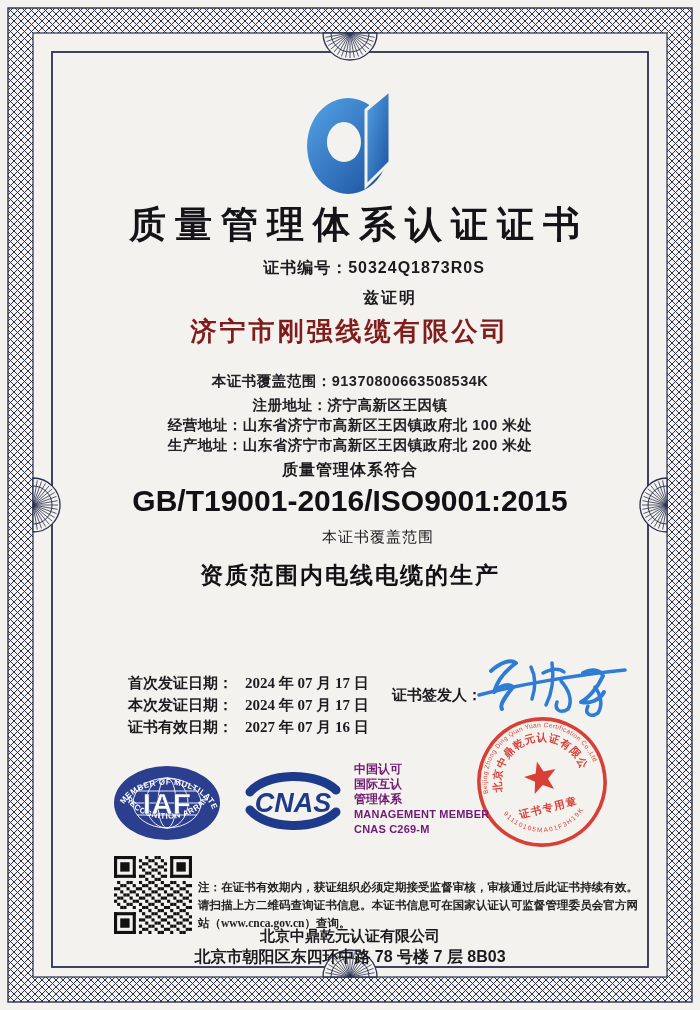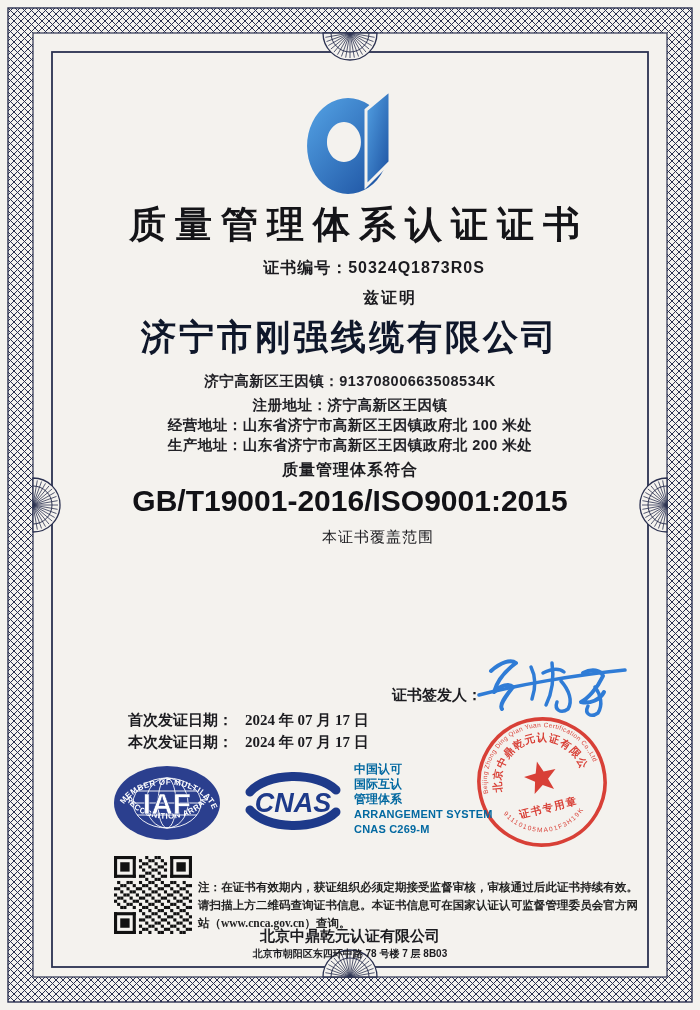--- a/index.html
+++ b/index.html
@@ -5,34 +5,34 @@
   html,body{margin:0;padding:0;}
   body{width:700px;height:1010px;background:#e9e7e3;font-family:"Liberation Sans","DejaVu Sans",sans-serif;}
   #page{position:relative;width:700px;height:1010px;background:#f4f2ee;overflow:hidden;}
   .abs{position:absolute;}
   .ctr{left:0;width:700px;text-align:center;}
   .ink{color:#1b1b1f;}
   #border-svg{position:absolute;left:0;top:0;pointer-events:none;}
   .title{font-size:37px;font-weight:700;letter-spacing:9px;padding-left:9px;color:#141418;}
   .certno{font-size:16px;font-weight:600;letter-spacing:1px;padding-left:24px;}
   .hereby{font-size:16px;font-weight:700;letter-spacing:2px;padding-left:40px;}
-  .company{font-size:35px;font-weight:600;letter-spacing:3px;color:#0f172a;}
+  .company{font-size:26px;font-weight:600;letter-spacing:3px;color:#7f1d1d;}
   .meta{font-size:14.5px;font-weight:600;letter-spacing:0.5px;color:#212126;}
   .conform{font-size:16px;font-weight:600;letter-spacing:1px;}
   .standard{font-size:30px;font-weight:800;color:#121216;}
   .scopelabel{font-size:15px;font-weight:400;letter-spacing:1px;padding-left:28px;}
   .scope{font-size:23px;font-weight:800;letter-spacing:2px;color:#121216;}
   .daterow{font-size:15px;font-weight:700;line-height:22px;white-space:nowrap;color:#1c1c20;font-family:"Liberation Serif","DejaVu Serif",serif;}
   .daterow .dval{margin-left:12px;font-weight:700;}
   .issuer{font-size:15px;font-weight:700;font-family:"Liberation Serif","DejaVu Serif",serif;color:#1c1c20;}
-  .cnas-lines{font-size:12px;font-weight:700;line-height:15px;color:#0369a1;}
+  .cnas-lines{font-size:12px;font-weight:700;line-height:15px;color:#701a75;}
   .cnas-lines .en{font-size:11px;letter-spacing:0.2px;}
   .note{font-size:11.5px;font-weight:600;line-height:18px;text-align:justify;color:#222;font-family:"Liberation Serif","DejaVu Serif",serif;}
   .footer-org{font-size:15px;font-weight:700;color:#1b1b1f;}
-  .footer-addr{font-size:10px;font-weight:600;color:#1b1b1f;}
+  .footer-addr{font-size:16px;font-weight:600;color:#1b1b1f;}
 </style>
 </head>
 <body>
 
 <div id="page">
 
   <svg id="border-svg" width="700" height="1010">
     <defs>
       <pattern id="xh" width="7" height="7" patternUnits="userSpaceOnUse">
         <path d="M0,0 L7,7 M7,0 L0,7" stroke="#2b3150" stroke-width="1" fill="none"></path>
@@ -142,35 +142,39 @@
   <div class="abs ctr title" style="top:200px;">质量管理体系认证证书</div>
 
   <div class="abs ctr certno ink" style="top:258px;">
     <span>证书编号：</span><span>50324Q1873R0S</span>
   </div>
 
   <div class="abs ctr hereby ink" style="top:288px;">兹证明</div>
 
   <div class="abs ctr company" style="top:314px;">济宁市刚强线缆有限公司</div>
 
-  <div class="abs ctr meta" style="top:372px;">济宁高新区王因镇：91370800663508534K</div>
+  <div class="abs ctr meta" style="top:372px;">本证书覆盖范围：91370800663508534K</div>
   <div class="abs ctr meta" style="top:396px;">注册地址：济宁高新区王因镇</div>
   <div class="abs ctr meta" style="top:416px;">经营地址：山东省济宁市高新区王因镇政府北 100 米处</div>
   <div class="abs ctr meta" style="top:436px;">生产地址：山东省济宁市高新区王因镇政府北 200 米处</div>
 
   <div class="abs ctr conform ink" style="top:460px;">质量管理体系符合</div>
   <div class="abs ctr standard" style="top:484px;">GB/T19001-2016/ISO9001:2015</div>
   <div class="abs ctr scopelabel ink" style="top:528px;">本证书覆盖范围</div>
-
-  <div class="abs" style="left:128px;top:672px;margin-top:37px;">
+  <div class="abs ctr scope" style="top:560px;">资质范围内电线电缆的生产</div>
+
+  <div class="abs" style="left:128px;top:672px;">
     <div class="daterow">
       <span>首次发证日期：</span><span class="dval">2024 年 07 月 17 日</span>
     </div>
     <div class="daterow">
       <span>本次发证日期：</span><span class="dval">2024 年 07 月 17 日</span>
+    </div>
+    <div class="daterow">
+      <span>证书有效日期：</span><span class="dval">2027 年 07 月 16 日</span>
     </div>
   </div>
 
   <div class="abs issuer" style="left:382px;top:686px;margin-left:10px;">证书签发人：</div>
 
   <svg class="abs" style="left:455px;top:645px;" width="180" height="88" viewBox="0 0 180 88">
     <g fill="none" stroke="#2f7cd6" stroke-linecap="round" stroke-linejoin="round">
       <path d="M24,50 C62,40 120,30 170,25" stroke-width="3.5"></path>
       <path d="M36,26 C46,17 56,14 61,18 C50,26 42,36 39,47 C46,40 54,38 58,42 C50,52 44,60 47,64" stroke-width="4"></path>
       <path d="M76,22 C80,30 81,42 77,54" stroke-width="3.5"></path>
@@ -230,21 +234,21 @@
   <svg class="abs" style="left:240px;top:766px;" width="106" height="70" viewBox="0 0 106 70">
     <path d="M10,26 A48,26 0 0 1 96,24" fill="none" stroke="#1e3a8a" stroke-width="9" stroke-linecap="round"></path>
     <path d="M10,44 A48,26 0 0 0 96,46" fill="none" stroke="#1e3a8a" stroke-width="9" stroke-linecap="round"></path>
     <text x="53" y="46" font-size="27" font-weight="bold" font-style="italic" text-anchor="middle" fill="#1e3a8a">CNAS</text>
   </svg>
 
   <div class="abs cnas-lines" style="left:354px;top:762px;">
     <div>中国认可</div>
     <div>国际互认</div>
     <div>管理体系</div>
-    <div class="en">ARRANGEMENT SYSTEM</div>
+    <div class="en">MANAGEMENT MEMBER</div>
     <div class="en">CNAS   C269-M</div>
   </div>
 
   <svg id="qr-svg" class="abs" style="left:114px;top:856px;" width="78" height="78" viewBox="0 0 75 75">
       <rect x="0" y="0" width="21" height="3" fill="#111"></rect>
       <rect x="0" y="18" width="21" height="3" fill="#111"></rect>
       <rect x="0" y="0" width="3" height="21" fill="#111"></rect>
       <rect x="18" y="0" width="3" height="21" fill="#111"></rect>
       <rect x="6" y="6" width="9" height="9" fill="#111"></rect>
       <rect x="54" y="0" width="21" height="3" fill="#111"></rect>

